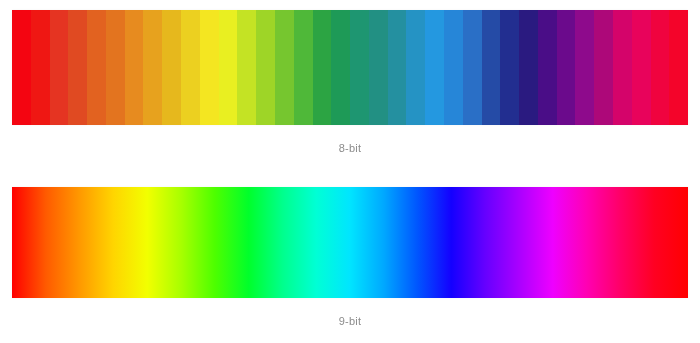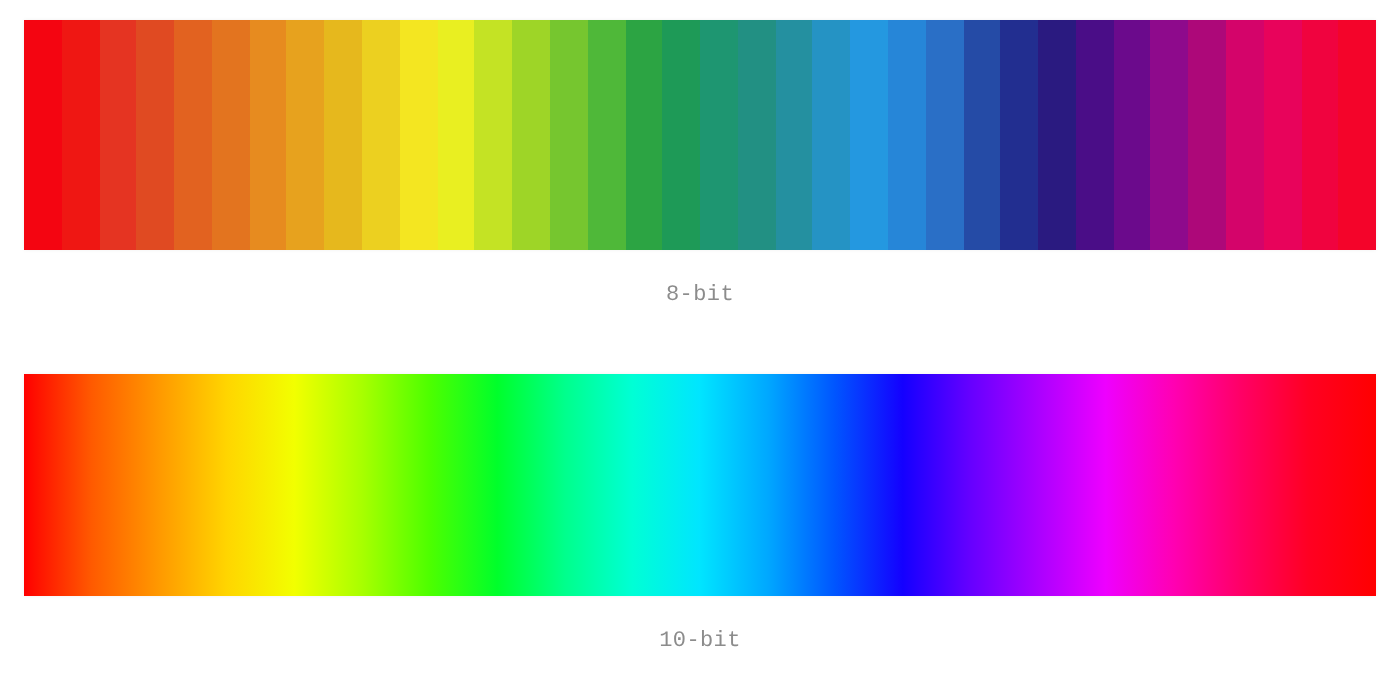--- a/index.html
+++ b/index.html
@@ -60,21 +60,20 @@
     display: block;
   }
 
   .bar-caption {
     text-align: center;
     color: #8c8c8c;
     font-size: 11px;
     line-height: 14px;
     letter-spacing: 0.2px;
     margin-top: 16px;
-    font-family: Liberation Mono, monospace;
     -webkit-font-smoothing: antialiased;
   }
 </style>
 </head>
 <body style="background: rgb(255, 255, 255);">
 
 <div class="comparison-wrap">
 
   <div class="gradient-block" id="block-8bit">
     <div class="gradient-bar banded" id="bar-8bit">
@@ -113,16 +112,16 @@
         <span class="band" style="background: rgb(212, 4, 106);"></span>
         <span class="band" style="background: rgb(232, 3, 91);"></span>
         <span class="band" style="background: rgb(240, 3, 63);"></span>
         <span class="band" style="background: rgb(244, 4, 42);"></span>
       </div>
     <div class="bar-caption" style="color: rgb(140, 140, 140);">8-bit</div>
   </div>
 
   <div class="gradient-block" id="block-10bit">
     <div class="gradient-bar smooth" id="bar-10bit" style="background: linear-gradient(to right, rgb(255, 0, 0) 0%, rgb(255, 90, 0) 5%, rgb(255, 153, 0) 10%, rgb(255, 213, 0) 15%, rgb(242, 255, 0) 20%, rgb(168, 255, 0) 25%, rgb(77, 255, 0) 30%, rgb(0, 255, 43) 35%, rgb(0, 255, 140) 40%, rgb(0, 255, 213) 45%, rgb(0, 229, 255) 50%, rgb(0, 168, 255) 55%, rgb(0, 85, 255) 60%, rgb(20, 0, 255) 65%, rgb(102, 0, 255) 70%, rgb(170, 0, 255) 75%, rgb(238, 0, 255) 80%, rgb(255, 0, 179) 85%, rgb(255, 0, 102) 90%, rgb(255, 0, 34) 95%, rgb(255, 0, 0) 100%);"></div>
-    <div class="bar-caption" style="color: rgb(140, 140, 140);">10-bit</div>
+    <div class="bar-caption" style="color: rgb(140, 140, 140);">9-bit</div>
   </div>
 
 </div>
 
 </body></html>

